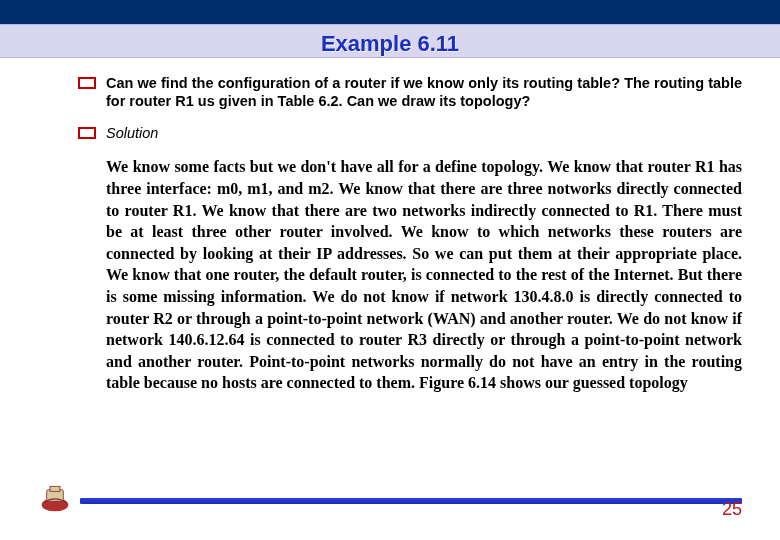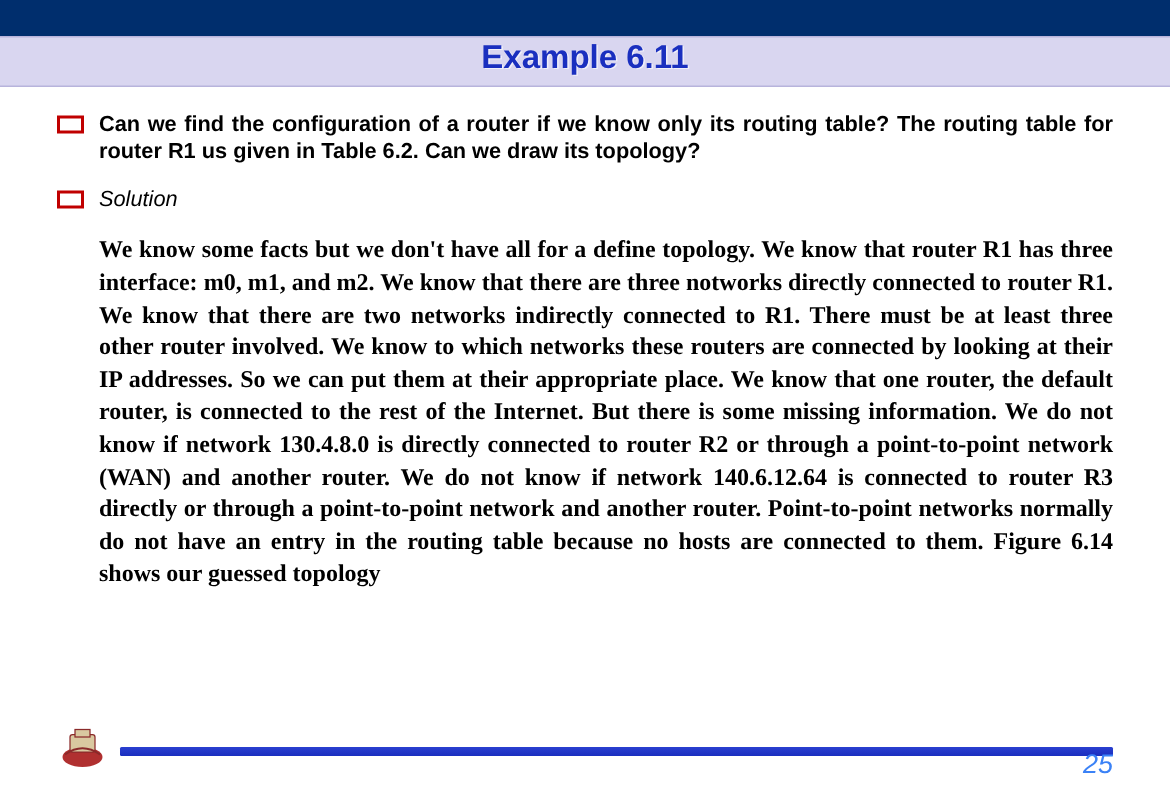--- a/index.html
+++ b/index.html
@@ -14,31 +14,32 @@
     height: 24px;
     background: #002e6d;
   }
   .title-band {
     width: 100%;
     height: 34px;
     background: #d9d6f0;
     border-top: 1px solid #b8b4dc;
     border-bottom: 1px solid #b8b4dc;
     display: flex;
-    align-items: flex-start;
+    align-items: flex-end;
     justify-content: center;
   }
   .title-band h1 {
     color: #1a2fbf;
     font-size: 22px;
     font-weight: bold;
     text-shadow: 1px 1px 0 rgba(255,255,255,0.6);
   }
   .content {
     padding: 16px 38px 0 38px;
+    margin-left: 40px;
   }
   .bullet-row {
     display: flex;
     align-items: flex-start;
     margin-bottom: 14px;
   }
   .bullet-row .bullet {
     flex: 0 0 18px;
     width: 12px;
     height: 12px;
@@ -92,23 +93,22 @@
     flex: 1 1 auto;
     height: 6px;
     background: linear-gradient(#2a3fd0, #1a2fbf);
     border-radius: 1px;
     margin-top: 6px;
   }
   .pagenum {
     position: absolute;
     right: 38px;
     bottom: 2px;
-    color: #3b82f6;
+    color: #b91c1c;
     font-size: 18px;
-    font-style: italic;
   }
 </style>
 </head>
 <body>
 
 <div class="top-band"></div>
 
 <div class="title-band">
   <h1>Example 6.11</h1>
 </div>

